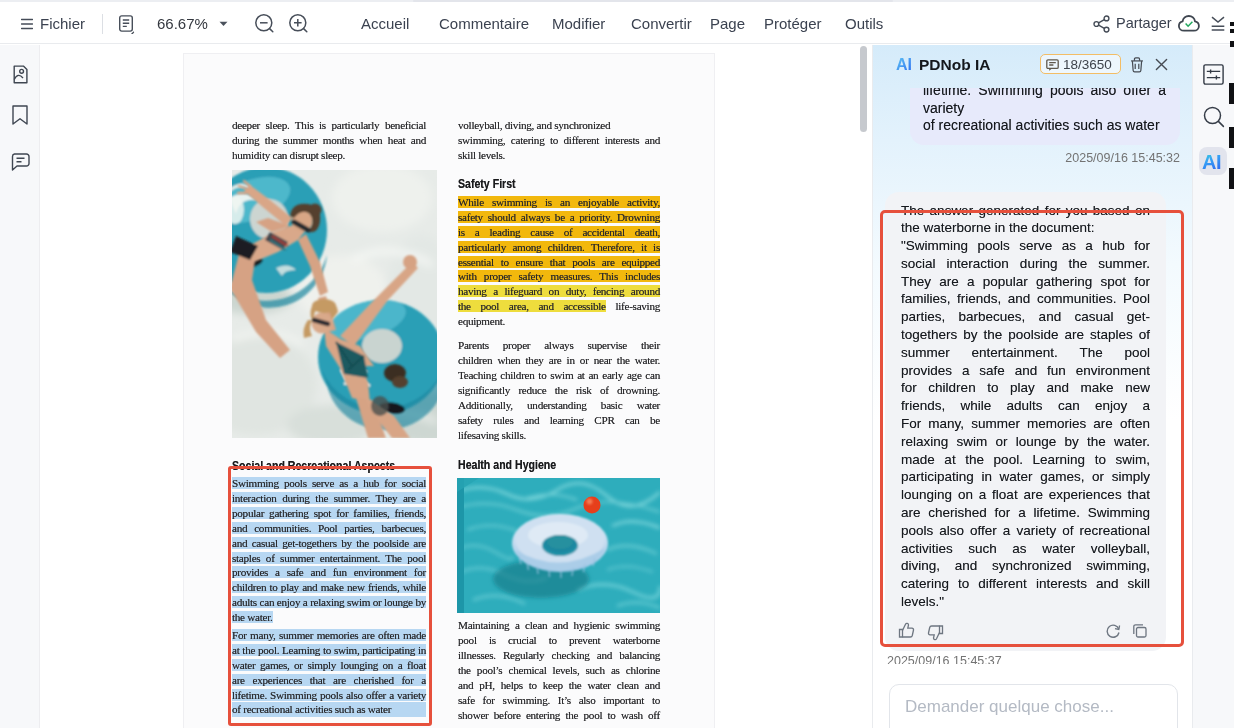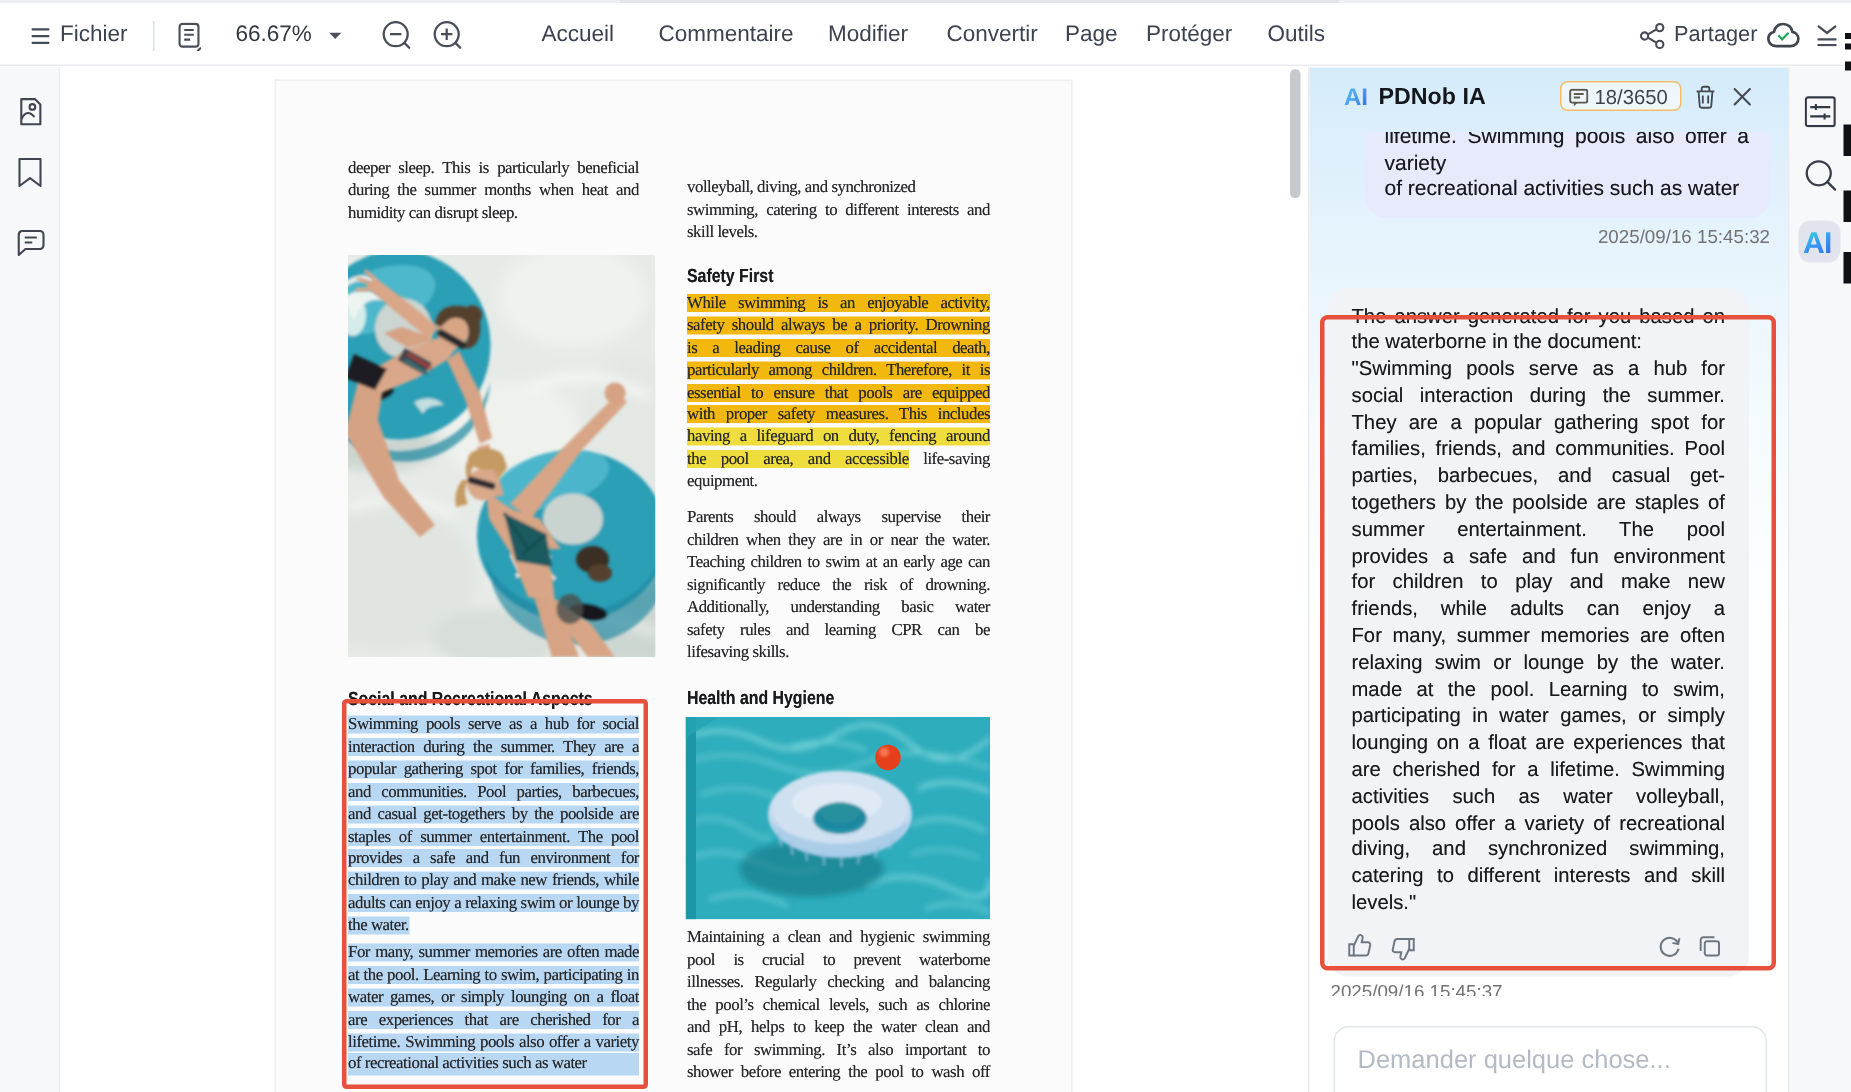--- a/index.html
+++ b/index.html
@@ -123,21 +123,21 @@
     </svg>
   <svg class="abs" style="left:11px;top:108px" width="19" height="18" viewBox="0 0 19 18">
       <g fill="none" stroke="#3f4651" stroke-width="1.4">
         <path d="M3.5 1 h12 a2.5 2.5 0 0 1 2.5 2.5 v7 a2.5 2.5 0 0 1 -2.5 2.5 h-9.5 l-4.5 4 v-13.5 a2.5 2.5 0 0 1 2-2.5 z" stroke-linejoin="round"></path>
         <path d="M5.5 5.3h8M5.5 8.7h5"></path>
       </g>
     </svg>
 </div>
 <div class="abs" id="page"></div>
 
-<div class="col" style="left:232px;top:105px;width:194px">
+<div class="col" style="left:232px;top:118px;width:194px">
     <div class="ln">deeper sleep. This is particularly beneficial</div>
 <div class="ln">during the summer months when heat and</div>
 <div class="lnl">humidity can disrupt sleep.</div>
   </div>
 <div class="abs" style="left:232px;top:170px;width:205px;height:268px;overflow:hidden"><svg width="205" height="268" viewBox="0 0 205 268">
 <defs>
 <filter id="b4" x="-30%" y="-30%" width="160%" height="160%">
           <feGaussianBlur stdDeviation="4"></feGaussianBlur>
         </filter>
 <filter id="b1" x="-30%" y="-30%" width="160%" height="160%">
@@ -249,21 +249,21 @@
 <div class="ln"><span class="h1">safety should always be a priority. Drowning</span></div>
 <div class="ln"><span class="h1">is a leading cause of accidental death,</span></div>
 <div class="ln"><span class="h1">particularly among children. Therefore, it is</span></div>
 <div class="ln"><span class="h1">essential to ensure that pools are equipped</span></div>
 <div class="ln"><span class="h1">with proper safety measures. This includes</span></div>
 <div class="ln"><span class="h2">having a lifeguard on duty, fencing around</span></div>
 <div class="ln"><span class="h2">the pool area, and accessible</span> life-saving</div>
 <div class="lnl">equipment.</div>
   </div>
 <div class="col" style="left:458px;top:338.4px;width:202px">
-    <div class="ln">Parents should always supervise their</div>
+    <div class="ln">Parents proper always supervise their</div>
 <div class="ln">children when they are in or near the water.</div>
 <div class="ln">Teaching children to swim at an early age can</div>
 <div class="ln">significantly reduce the risk of drowning.</div>
 <div class="ln">Additionally, understanding basic water</div>
 <div class="ln">safety rules and learning CPR can be</div>
 <div class="lnl">lifesaving skills.</div>
   </div>
 <div class="hd" style="left:458px;top:457.6px">Health and Hygiene</div>
 <div class="abs" style="left:457px;top:478px;width:203px;height:135px;overflow:hidden"><svg width="203" height="135" viewBox="0 0 203 135">
 <defs>
@@ -377,22 +377,22 @@
 <div class="aln">summer entertainment. The pool</div>
 <div class="aln">provides a safe and fun environment</div>
 <div class="aln">for children to play and make new</div>
 <div class="aln">friends, while adults can enjoy a</div>
 <div class="aln">For many, summer memories are often</div>
 <div class="aln">relaxing swim or lounge by the water.</div>
 <div class="aln">made at the pool. Learning to swim,</div>
 <div class="aln">participating in water games, or simply</div>
 <div class="aln">lounging on a float are experiences that</div>
 <div class="aln">are cherished for a lifetime. Swimming</div>
+<div class="aln">pools also offer a variety of recreational</div>
 <div class="aln">activities such as water volleyball,</div>
-<div class="aln">pools also offer a variety of recreational</div>
 <div class="aln">diving, and synchronized swimming,</div>
 <div class="aln">catering to different interests and skill</div>
 <div class="alnl">levels."</div>
 <svg class="abs" style="left:13px;top:430px" width="17" height="17" viewBox="0 0 17 17">
         <g fill="none" stroke="#6e7681" stroke-width="1.3">
           <path d="M1.5 7.5 h3 v7.5 h-3 z"></path>
           <path d="M4.5 8.5 L7.5 2.2 a1.6 1.6 0 0 1 3 0.8 l-0.7 3.2 h4.2 a1.5 1.5 0 0 1 1.5 1.8 l-1.2 5.5 a2 2 0 0 1 -2 1.5 H4.5"></path>
         </g>
       </svg>
 <svg class="abs" style="left:42px;top:432px" width="17" height="17" viewBox="0 0 17 17">

